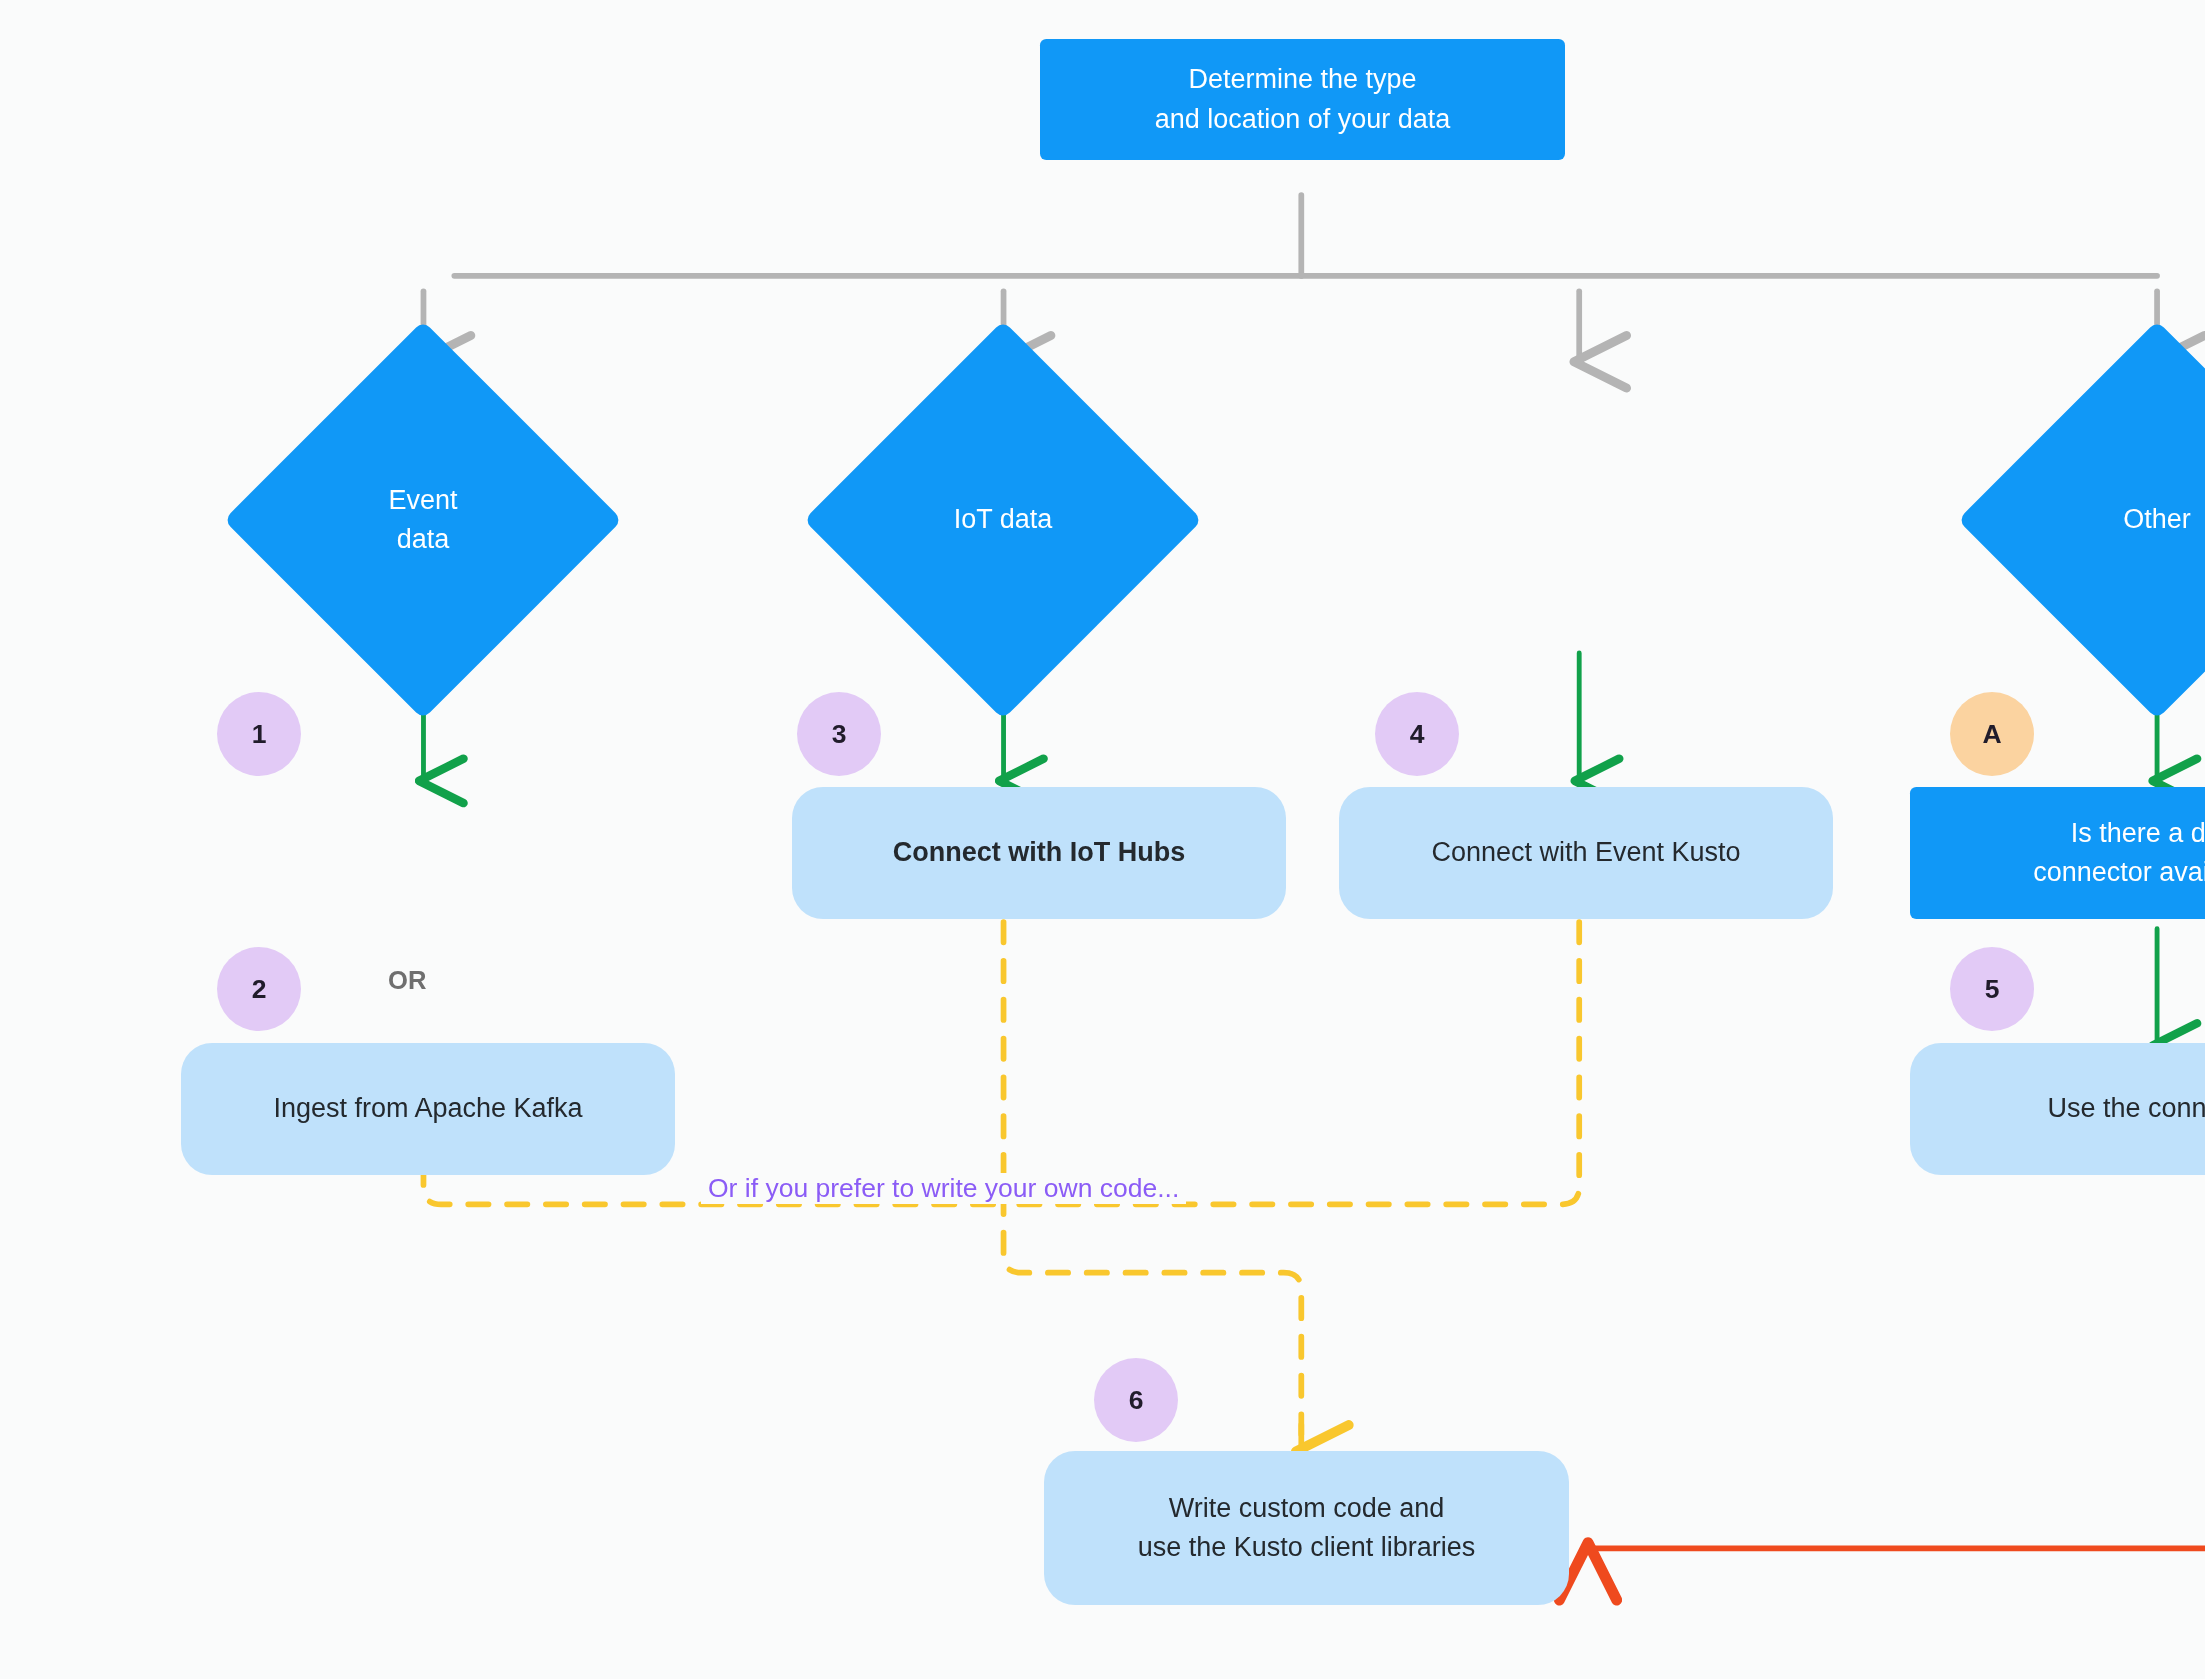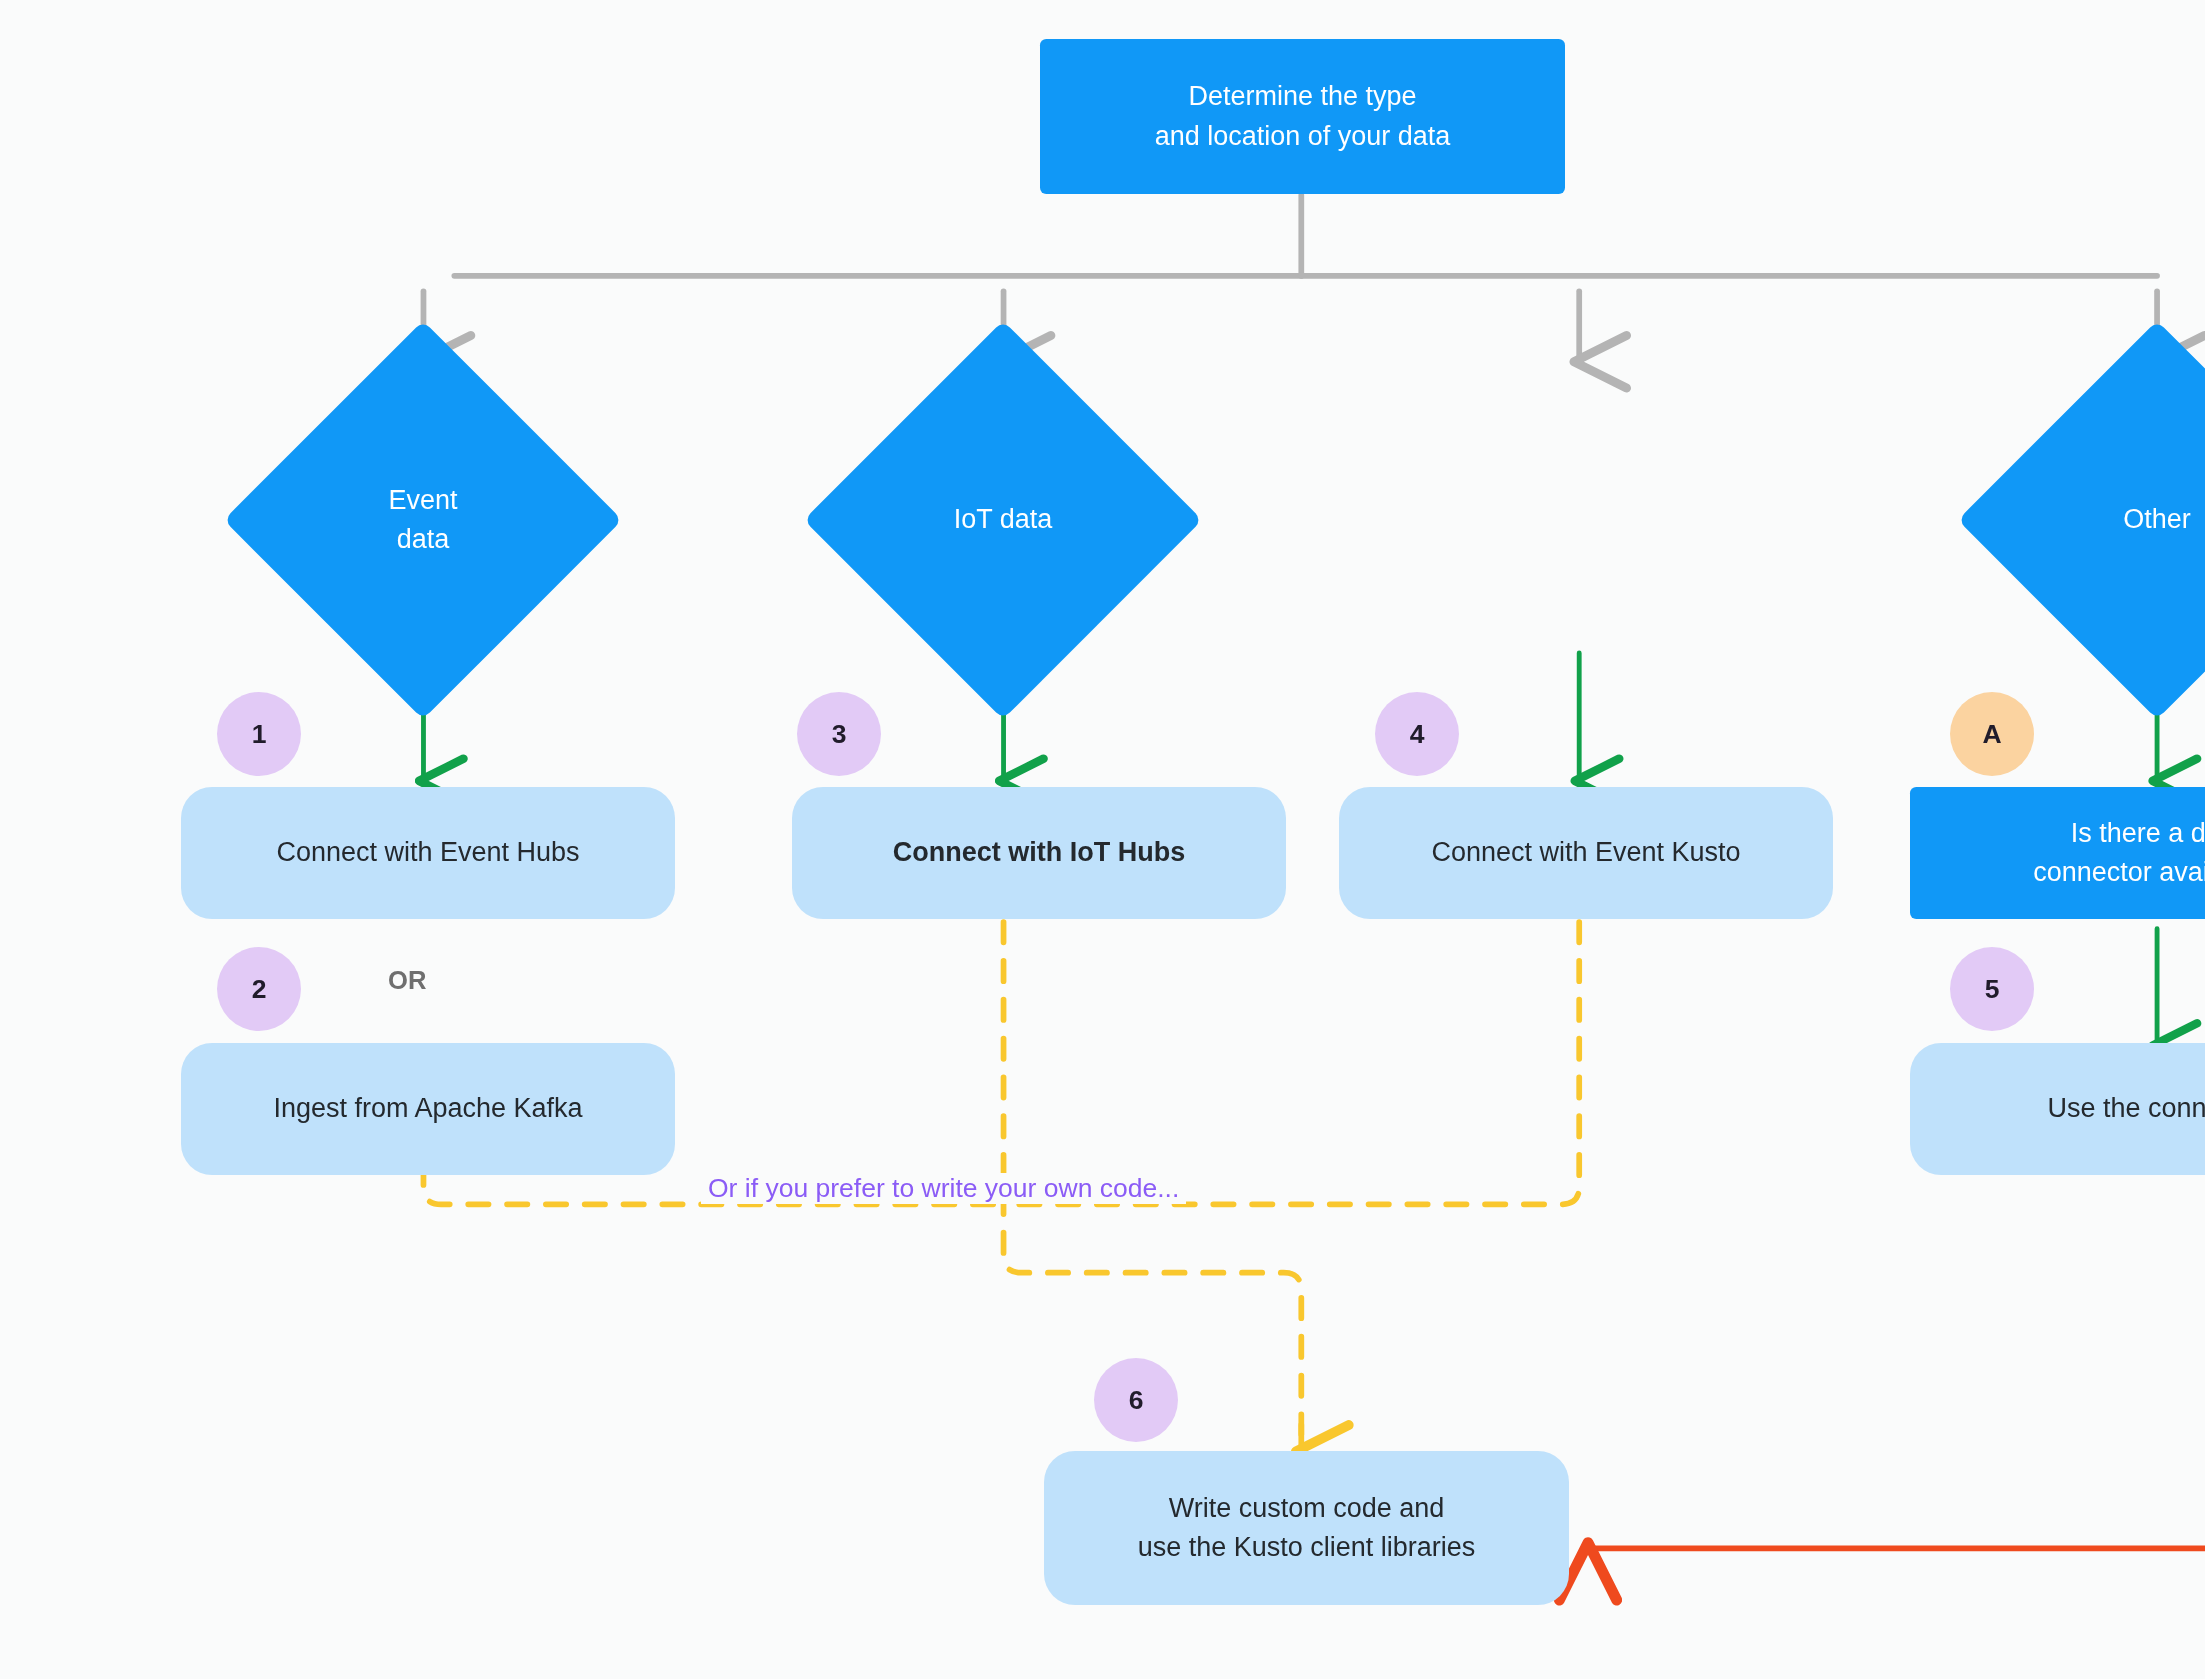--- a/index.html
+++ b/index.html
@@ -148,41 +148,40 @@
     <g stroke="#f9c72e" stroke-width="13" fill="none" stroke-linecap="round" stroke-linejoin="round" stroke-dasharray="46 42">
       <path d="M 960 2640 L 960 2690 Q 960 2730 1000 2730 L 2275 2730"></path>
       <path d="M 3580 2090 L 3580 2690 Q 3580 2730 3540 2730 L 2275 2730"></path>
       <path d="M 2275 2090 L 2275 2845 Q 2275 2885 2315 2885 L 2910 2885 Q 2950 2885 2950 2925 L 2950 3270"></path>
     </g>
     <path d="M 2950 3230 L 2950 3290" stroke="#f9c72e" stroke-width="13" fill="none" stroke-linecap="round" marker-end="url(#arrow-amber)"></path>
 
     <path d="M 5430 1910 L 5570 1910 Q 5620 1910 5620 1960 L 5620 3460 Q 5620 3510 5570 3510 L 3600 3510" stroke="#ef4a1e" stroke-width="13" fill="none" stroke-linecap="round" stroke-linejoin="round" marker-end="url(#arrow-red)"></path>
   </svg>
 
-  <div class="node rect-primary" style="left:1040px; top:39px; width:525px; height:155px; white-space:pre-line;">Determine the type
+  <div class="node rect-primary" style="left:1040px; top:39px; width:525px; height:121px; white-space:pre-line;">Determine the type
 and location of your data</div>
 
   <div class="diamond-wrap" style="left:282px; top:379px; width:282px; height:282px;">
     <div class="diamond-shape"></div>
     <div class="diamond-label" style="white-space:pre-line;">Event
 data</div>
   </div>
 
   <div class="diamond-wrap" style="left:862px; top:379px; width:282px; height:282px;">
     <div class="diamond-shape"></div>
     <div class="diamond-label" style="white-space:pre-line;">IoT data</div>
   </div>
 
 
   <div class="diamond-wrap" style="left:2016px; top:379px; width:282px; height:282px;">
     <div class="diamond-shape"></div>
     <div class="diamond-label" style="white-space:pre-line;">Other</div>
   </div>
 
-  <div class="node pill" style="left:181px; top:787px; width:494px; height:132px;">Connect with Event Hubs</div>
 
   <div class="node pill" style="left:792px; top:787px; width:494px; height:132px;font-weight:bold;">Connect with IoT Hubs</div>
 
   <div class="node pill" style="left:1339px; top:787px; width:494px; height:132px;">Connect with Event Kusto</div>
 
   <div class="node rect-primary" style="left:1910px; top:787px; width:494px; height:132px; white-space:pre-line; border-radius:6.2px;">Is there a data
 connector available?</div>
 
   <div class="node pill" style="left:181px; top:1043px; width:494px; height:132px;">Ingest from Apache Kafka</div>
 

